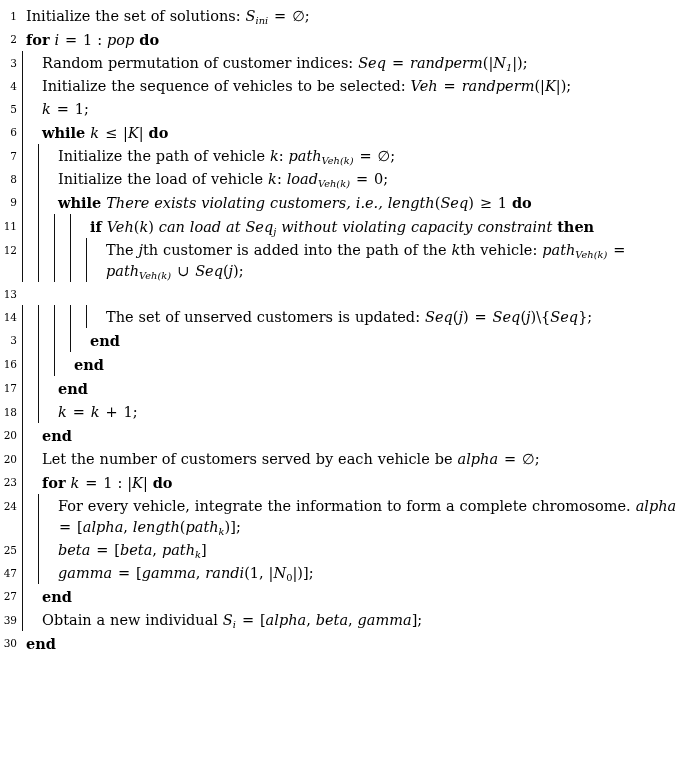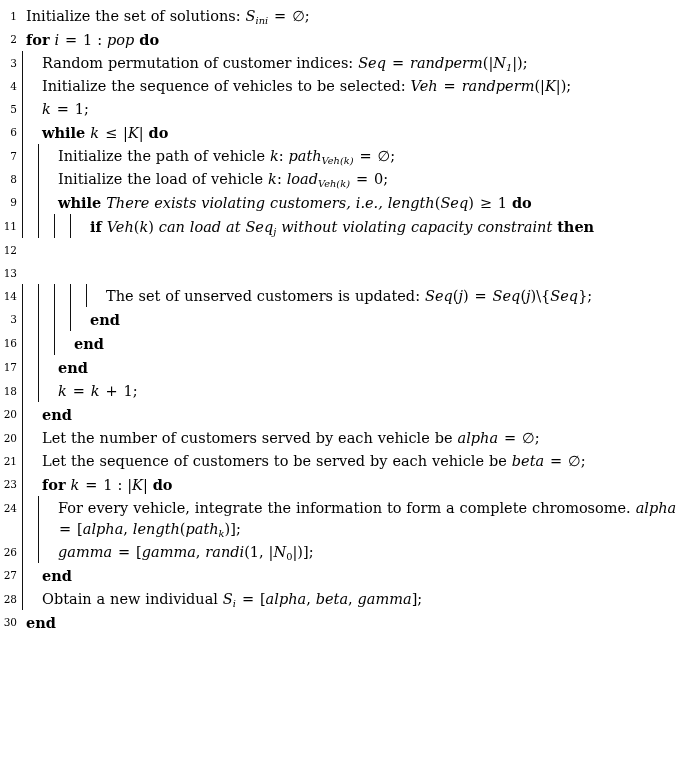--- a/index.html
+++ b/index.html
@@ -220,20 +220,24 @@
   <div class="line">
     <div class="lineno">12</div>
     <div class="content">
       <div class="guides">
           <div class="guide"></div>
           <div class="guide"></div>
           <div class="guide"></div>
           <div class="guide"></div>
           <div class="guide"></div>
         </div>
+      <div class="text">
+        The <span class="math">j</span>th customer is added into the path of the <span class="math">k</span>th vehicle:
+        <span class="math">path<sub>Veh(k)</sub></span> <span class="op">=</span> <span class="math">path<sub>Veh(k)</sub></span> <span class="op">∪</span> <span class="math">Seq</span>(<span class="math">j</span>);
+      </div>
     </div>
   </div>
 
   <div class="line">
     <div class="lineno">13</div>
     <div class="content">
       <div class="guides">
           <div class="guide"></div>
           <div class="guide"></div>
           <div class="guide"></div>
@@ -331,31 +335,20 @@
     <div class="content">
       <div class="guides">
           <div class="guide"></div>
         </div>
       <div class="text">
         Let the number of customers served by each vehicle be <span class="math">alpha</span> <span class="op">=</span> ∅;
       </div>
     </div>
   </div>
 
-  <div class="line">
-    <div class="lineno">21</div>
-    <div class="content">
-      <div class="guides">
-          <div class="guide"></div>
-        </div>
-      <div class="text">
-        Let the sequence of customers to be served by each vehicle be <span class="math">beta</span> <span class="op">=</span> ∅;
-      </div>
-    </div>
-  </div>
 
 
   <div class="line">
     <div class="lineno">23</div>
     <div class="content">
       <div class="guides">
           <div class="guide"></div>
         </div>
       <div class="text">
         <span class="kw">for</span> <span class="math">k</span> <span class="op">=</span> 1 : |<span class="math">K</span>| <span class="kw">do</span>
@@ -370,23 +363,35 @@
           <div class="guide"></div>
           <div class="guide"></div>
         </div>
       <div class="text">
         For every vehicle, integrate the information to form a complete chromosome.
         <span class="math">alpha</span> <span class="op">=</span> [<span class="math">alpha</span>, <span class="math">length</span>(<span class="math">path<sub>k</sub></span>)];
       </div>
     </div>
   </div>
 
-
-  <div class="line">
-    <div class="lineno">26</div>
+  <div class="line">
+    <div class="lineno">25</div>
+    <div class="content">
+      <div class="guides">
+          <div class="guide"></div>
+          <div class="guide"></div>
+        </div>
+      <div class="text">
+        <span class="math">beta</span> <span class="op">=</span> [<span class="math">beta</span>, <span class="math">path<sub>k</sub></span>]
+      </div>
+    </div>
+  </div>
+
+  <div class="line">
+    <div class="lineno">47</div>
     <div class="content">
       <div class="guides">
           <div class="guide"></div>
           <div class="guide"></div>
         </div>
       <div class="text">
         <span class="math">gamma</span> <span class="op">=</span> [<span class="math">gamma</span>, <span class="math">randi</span>(1, |<span class="math">N<sub class="upsub">0</sub></span>|)];
       </div>
     </div>
   </div>
@@ -397,21 +402,21 @@
       <div class="guides">
           <div class="guide"></div>
         </div>
       <div class="text">
         <span class="kw">end</span>
       </div>
     </div>
   </div>
 
   <div class="line">
-    <div class="lineno">28</div>
+    <div class="lineno">39</div>
     <div class="content">
       <div class="guides">
           <div class="guide"></div>
         </div>
       <div class="text">
         Obtain a new individual <span class="math">S<sub>i</sub></span> <span class="op">=</span> [<span class="math">alpha</span>, <span class="math">beta</span>, <span class="math">gamma</span>];
       </div>
     </div>
   </div>
 

